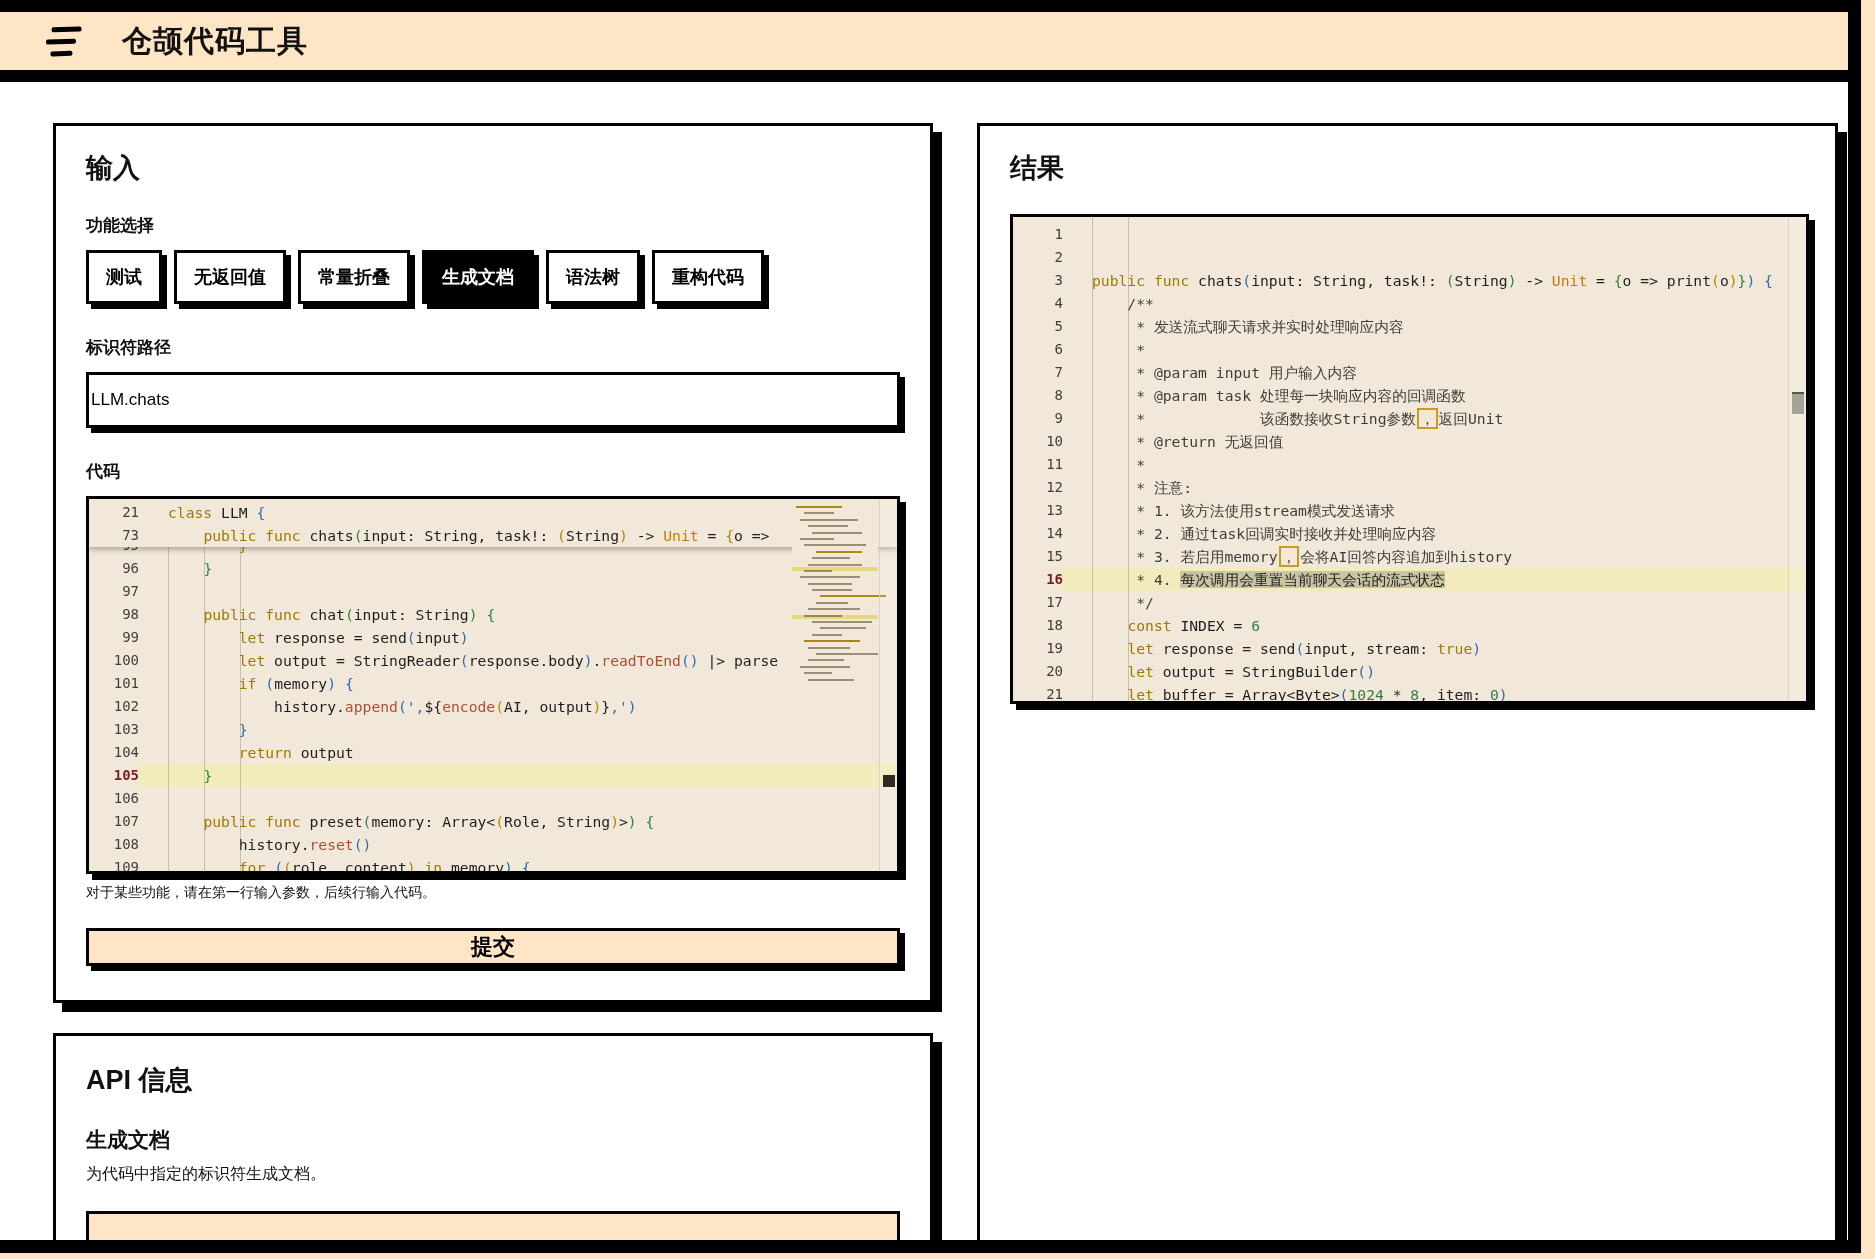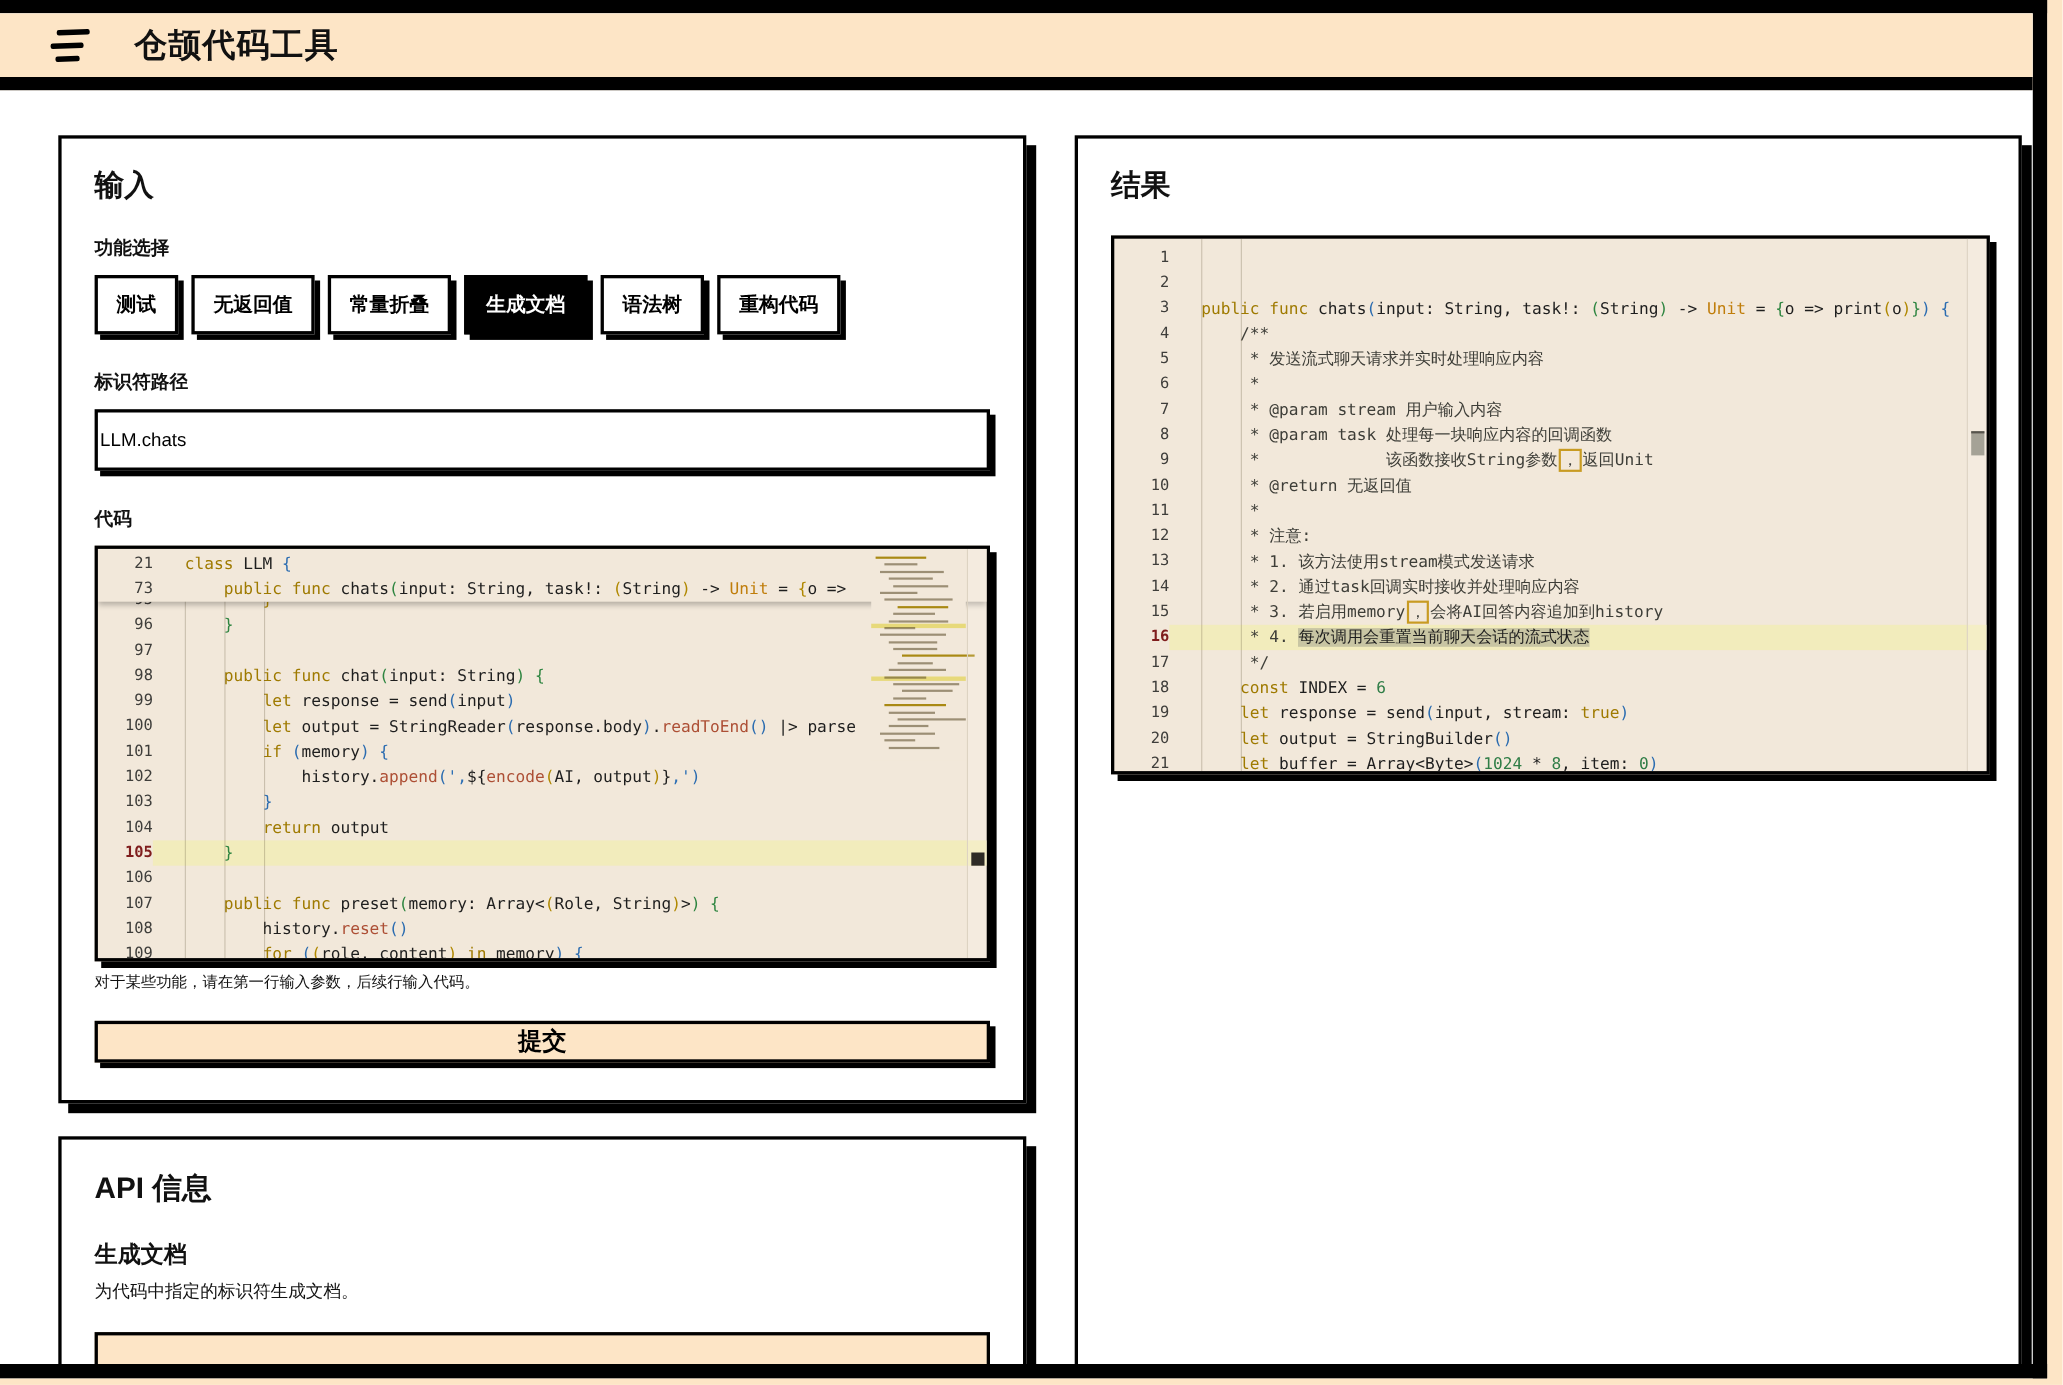--- a/index.html
+++ b/index.html
@@ -196,21 +196,21 @@
         <div class="editor" id="editor-result">
           <div class="guide g0"></div>
             <div class="guide g1"></div>
           <div style="padding-top:6px">
               <div class="cl"><span class="ln">1</span><span class="ct"></span></div>
               <div class="cl"><span class="ln">2</span><span class="ct"></span></div>
               <div class="cl"><span class="ln">3</span><span class="ct"><span class="tk-k">public func</span><span class="tk-d"> chats</span><span class="tk-p1">(</span><span class="tk-d">input: String, task!: </span><span class="tk-p2">(</span><span class="tk-d">String</span><span class="tk-p2">)</span><span class="tk-d"> -&gt; </span><span class="tk-t">Unit</span><span class="tk-d"> = </span><span class="tk-p2">{</span><span class="tk-d">o =&gt; print</span><span class="tk-p3">(</span><span class="tk-d">o</span><span class="tk-p3">)</span><span class="tk-p2">}</span><span class="tk-p1">)</span><span class="tk-d"> </span><span class="tk-p1">{</span></span></div>
               <div class="cl"><span class="ln">4</span><span class="ct"><span class="tk-c">    /**</span></span></div>
               <div class="cl"><span class="ln">5</span><span class="ct"><span class="tk-c">     * 发送流式聊天请求并实时处理响应内容</span></span></div>
               <div class="cl"><span class="ln">6</span><span class="ct"><span class="tk-c">     *</span></span></div>
-              <div class="cl"><span class="ln">7</span><span class="ct"><span class="tk-c">     * @param stream 用户输入内容</span></span></div>
+              <div class="cl"><span class="ln">7</span><span class="ct"><span class="tk-c">     * @param input 用户输入内容</span></span></div>
               <div class="cl"><span class="ln">8</span><span class="ct"><span class="tk-c">     * @param task 处理每一块响应内容的回调函数</span></span></div>
               <div class="cl"><span class="ln">9</span><span class="ct"><span class="tk-c">     *             该函数接收String参数</span><span class="tk-box">，</span><span class="tk-c">返回Unit</span></span></div>
               <div class="cl"><span class="ln">10</span><span class="ct"><span class="tk-c">     * @return 无返回值</span></span></div>
               <div class="cl"><span class="ln">11</span><span class="ct"><span class="tk-c">     *</span></span></div>
               <div class="cl"><span class="ln">12</span><span class="ct"><span class="tk-c">     * 注意:</span></span></div>
               <div class="cl"><span class="ln">13</span><span class="ct"><span class="tk-c">     * 1. 该方法使用stream模式发送请求</span></span></div>
               <div class="cl"><span class="ln">14</span><span class="ct"><span class="tk-c">     * 2. 通过task回调实时接收并处理响应内容</span></span></div>
               <div class="cl"><span class="ln">15</span><span class="ct"><span class="tk-c">     * 3. 若启用memory</span><span class="tk-box">，</span><span class="tk-c">会将AI回答内容追加到history</span></span></div>
               <div class="cl hl"><span class="ln">16</span><span class="ct"><span class="tk-c">     * 4. </span><span class="tk-sel">每次调用会重置当前聊天会话的流式状态</span></span></div>
               <div class="cl"><span class="ln">17</span><span class="ct"><span class="tk-c">     */</span></span></div>

